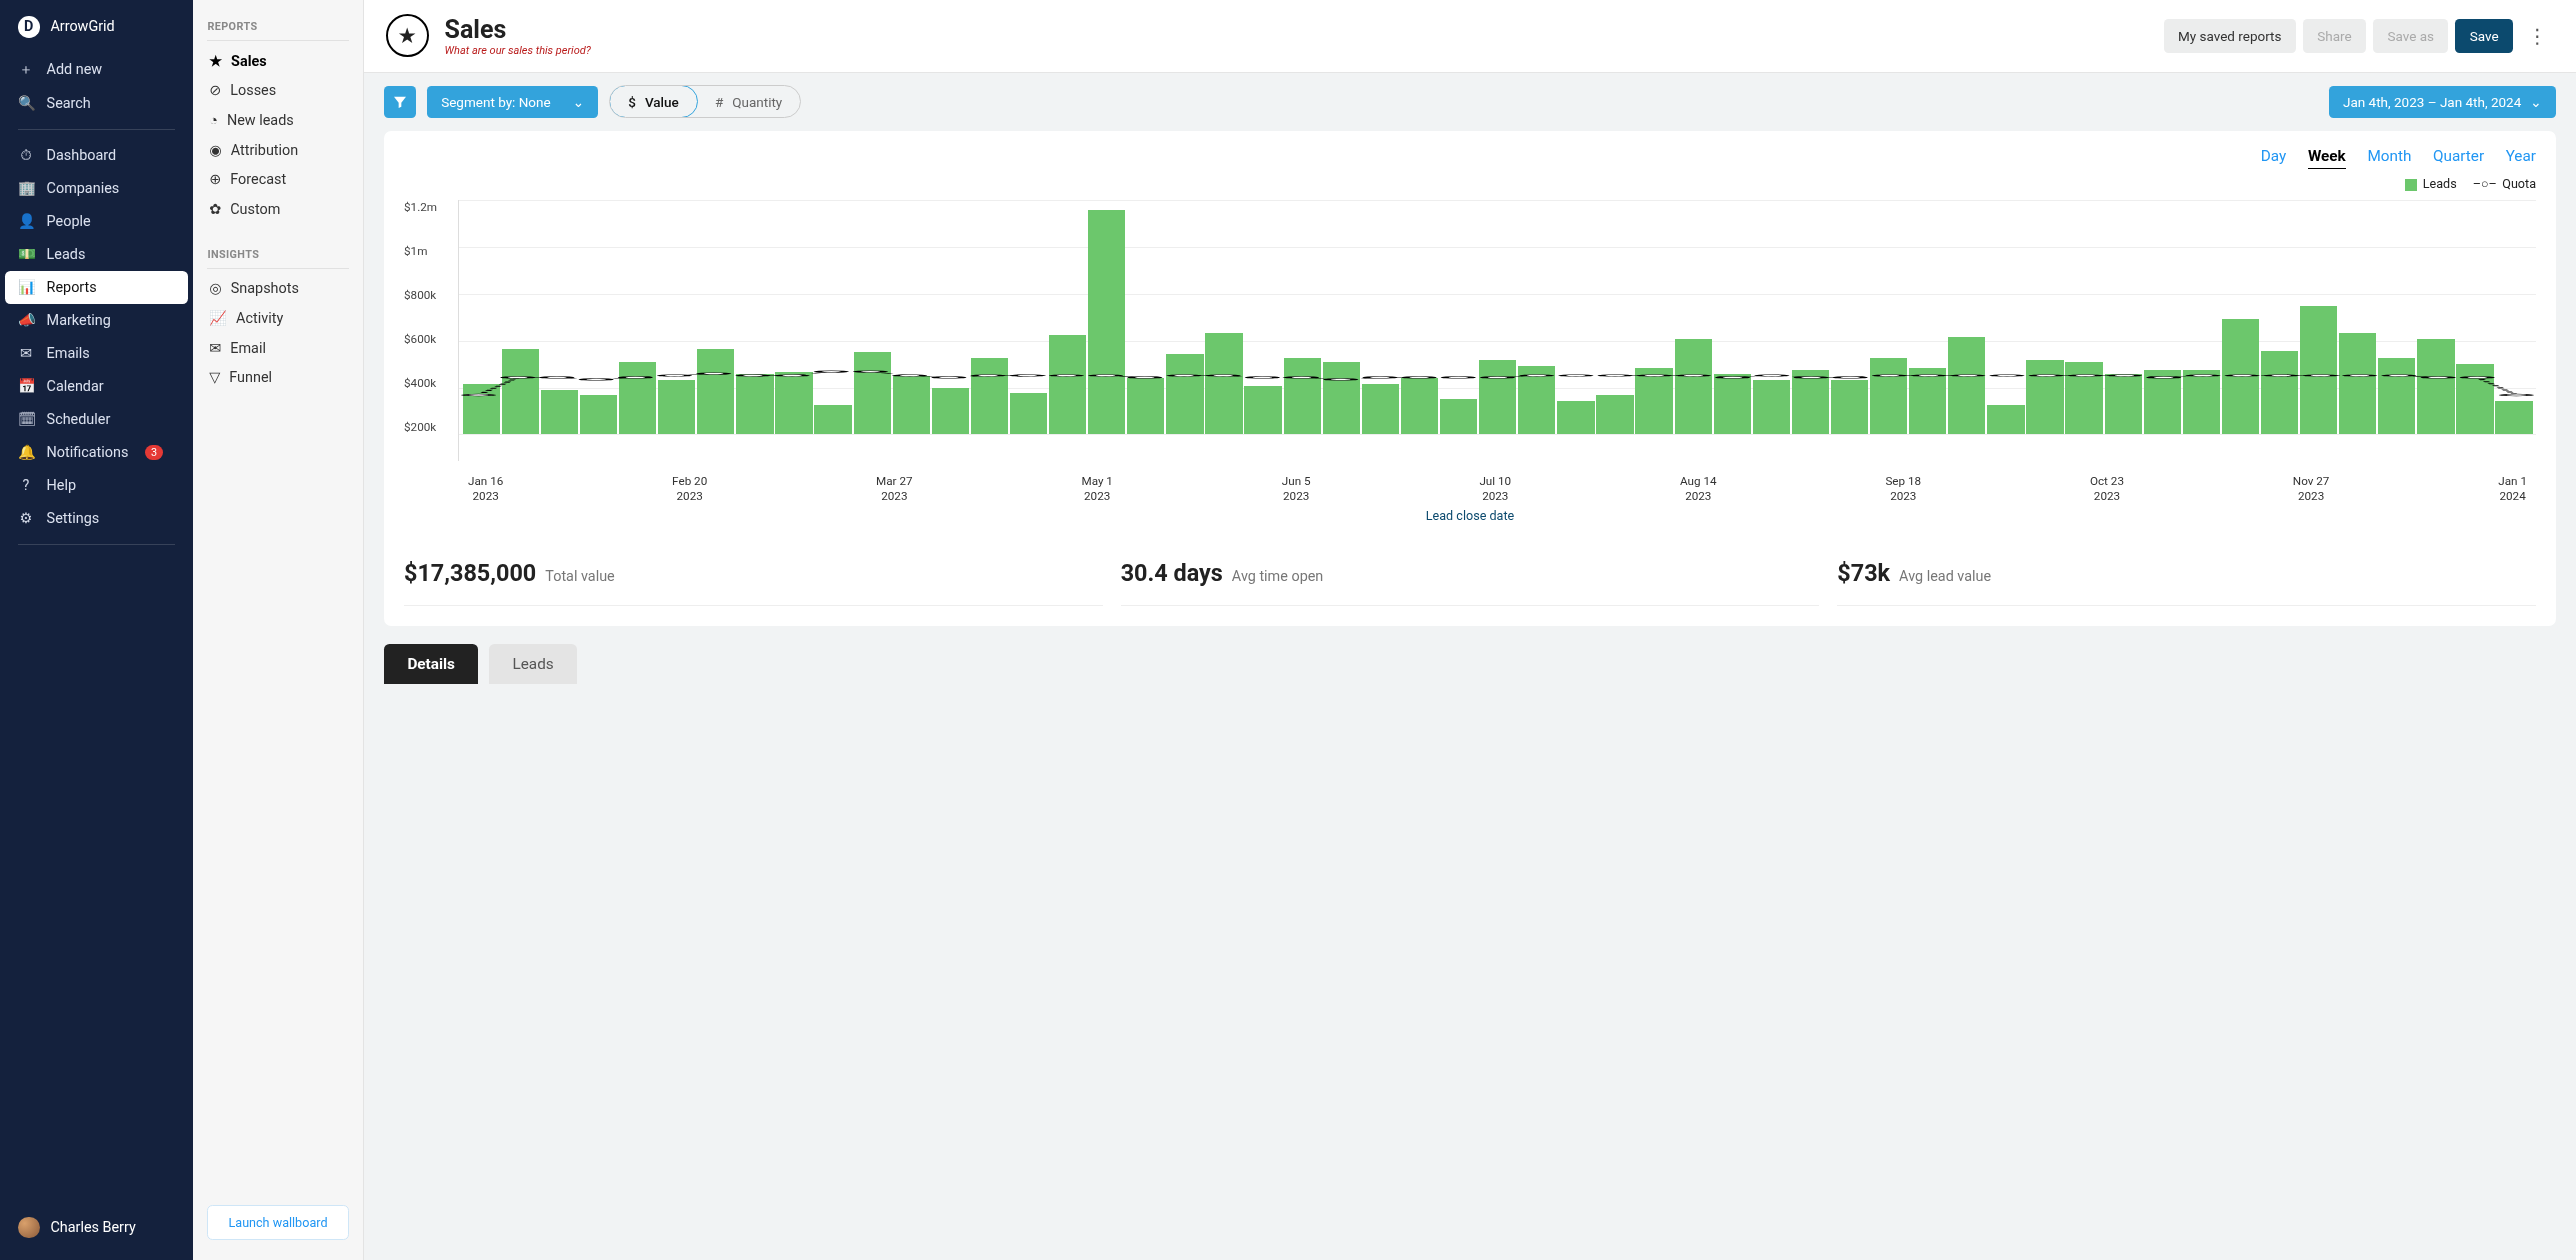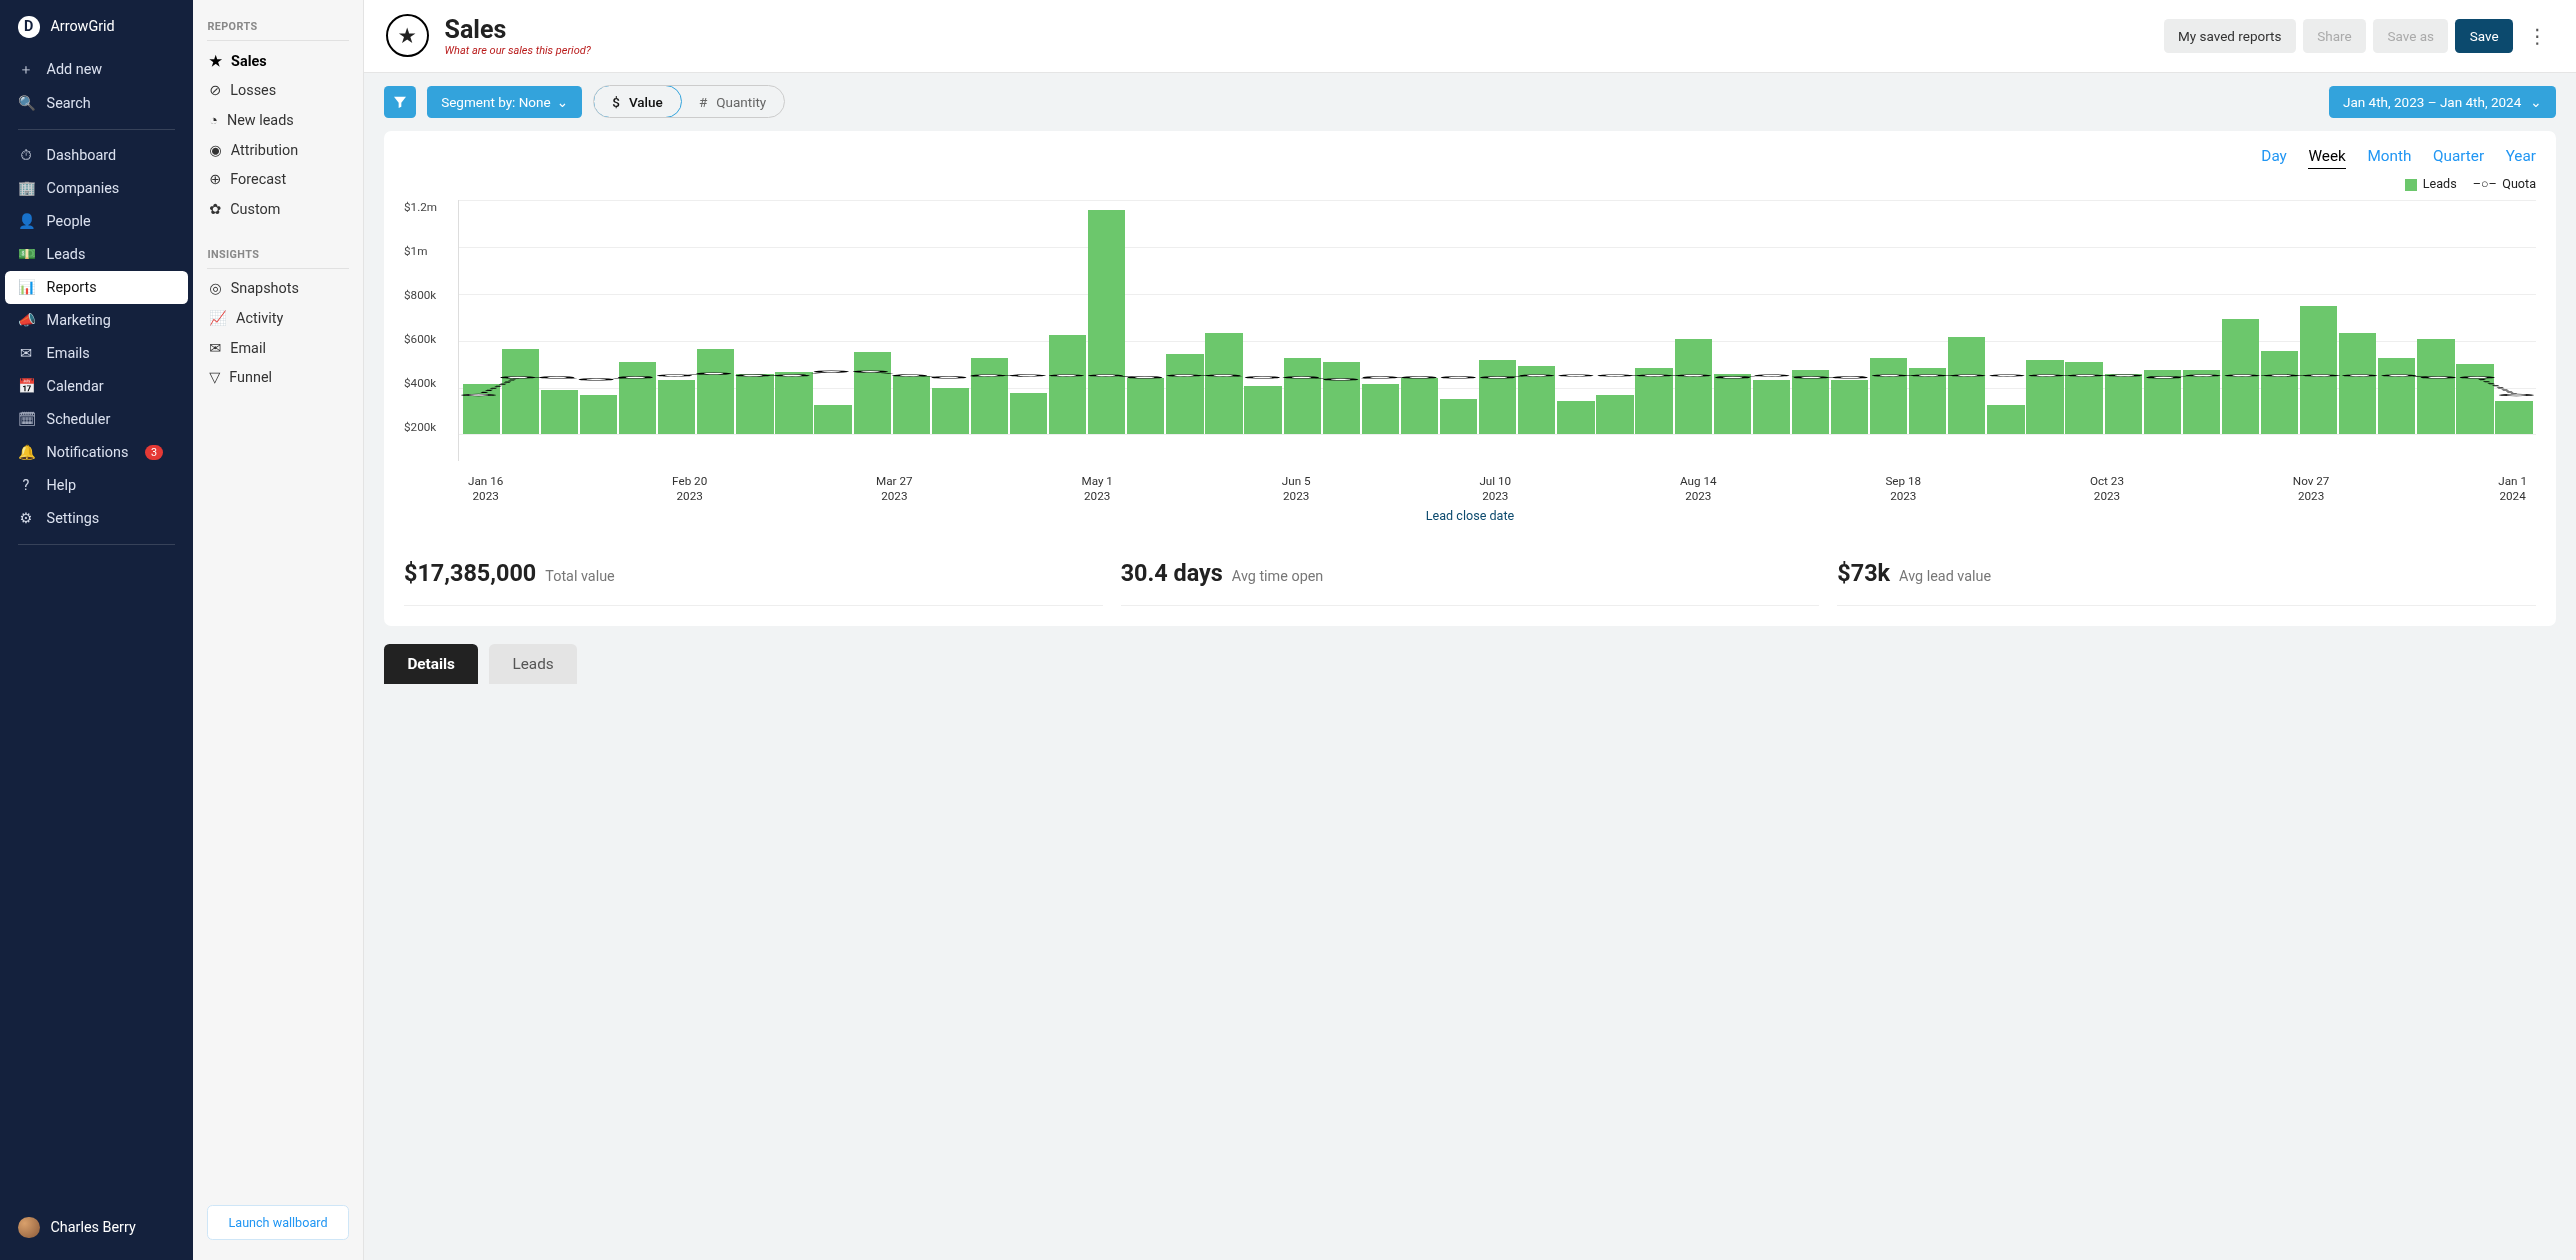--- a/index.html
+++ b/index.html
@@ -25,29 +25,29 @@
 .h-star{width:43px;height:43px;border:2.7px solid #000;border-radius:50%;display:flex;align-items:center;justify-content:center;font-size:21.6px}
 .h-title{font-size:25px;font-weight:700}
 .h-sub{font-style:italic;color:#b91c1c;font-size:11px}
 .h-actions{margin-left:auto;display:flex;gap:7px;align-items:center}
 .btn{border:none;background:#eceded;color:#333;padding:9px 14.4px;border-radius:4.5px;font-size:13.5px;cursor:pointer}
 .btn.green{background:#0c4a6e;color:#fff}
 .btn.disabled{color:#aaa}
 .kebab{font-size:20px;padding:0 7.2px;cursor:pointer;color:#555}
 .toolbar{display:flex;align-items:center;padding:12.6px 20px;gap:10.8px}
 .filter-box{width:32px;height:32px;background:#33a3dc;border-radius:4.5px;display:flex;align-items:center;justify-content:center;color:#fff;cursor:pointer}
-.seg-btn{background:#33a3dc;color:#fff;border:none;padding:8px 14.4px;border-radius:4.5px;font-size:13.5px;cursor:pointer;display:flex;align-items:center;gap:6px}
+.seg-btn{background:#33a3dc;color:#fff;border:none;padding:8px 14.4px;border-radius:4.5px;font-size:13.5px;cursor:pointer;display:flex;align-items:center;gap:22px}
 .pill-group{display:flex;border:0.9px solid #ccc;border-radius:18px;overflow:hidden}
 .pill{padding:7.2px 18px;cursor:pointer;display:flex;align-items:center;gap:9px;color:#666;font-size:13.5px}
 .pill.active{border:1.8px solid #33a3dc;border-radius:18px;margin:-0.9px;color:#111;font-weight:500}
 .date-btn{margin-left:auto;background:#33a3dc;color:#fff;border:none;padding:8px 14.4px;border-radius:4.5px;font-size:13.5px;cursor:pointer;display:flex;align-items:center;gap:9px}
 .card{background:#fff;margin:0 20px 18px;border-radius:7.2px;padding:16px 20px 0}
 .granularity{display:flex;justify-content:flex-end;gap:21.6px;font-size:15.3px;margin-bottom:3.6px}
 .granularity span{cursor:pointer;color:#2196f3;padding-bottom:3.6px}
-.granularity span.active{color:#000;font-weight:400;border-bottom:1.8px solid #000}
+.granularity span.active{color:#000;font-weight:700;border-bottom:1.8px solid #000}
 .legend{display:flex;justify-content:flex-end;gap:16px;font-size:12.6px;align-items:center;margin:7.2px 0 9px}
 .lg-sw{width:12.6px;height:12.6px;background:#6cc76c;display:inline-block;margin-right:5.4px;vertical-align:middle}
 .lg-line{display:inline-flex;align-items:center;gap:2.7px;margin-right:5.4px}
 .chart{position:relative;height:261px;display:flex}
 .y-axis{width:54px;display:flex;flex-direction:column;justify-content:space-between;align-items:flex-start;padding-right:7.2px;font-size:11.7px;color:#444;padding-bottom:27px}
 .plot{flex:1;position:relative;border-left:0.9px solid #ddd}
 .grid-line{position:absolute;left:0;right:0;border-top:0.9px solid #eee}
 .bars{position:absolute;left:0;right:0;bottom:27px;top:0;display:flex;align-items:flex-end;gap:1.8px;padding:0 3.6px}
 .bar{flex:1;background:#6cc76c;min-width:1.8px}
 .x-axis{position:absolute;left:0;right:0;bottom:-43px;display:flex;justify-content:space-between;font-size:11.7px;color:#333;padding:0 9px}

